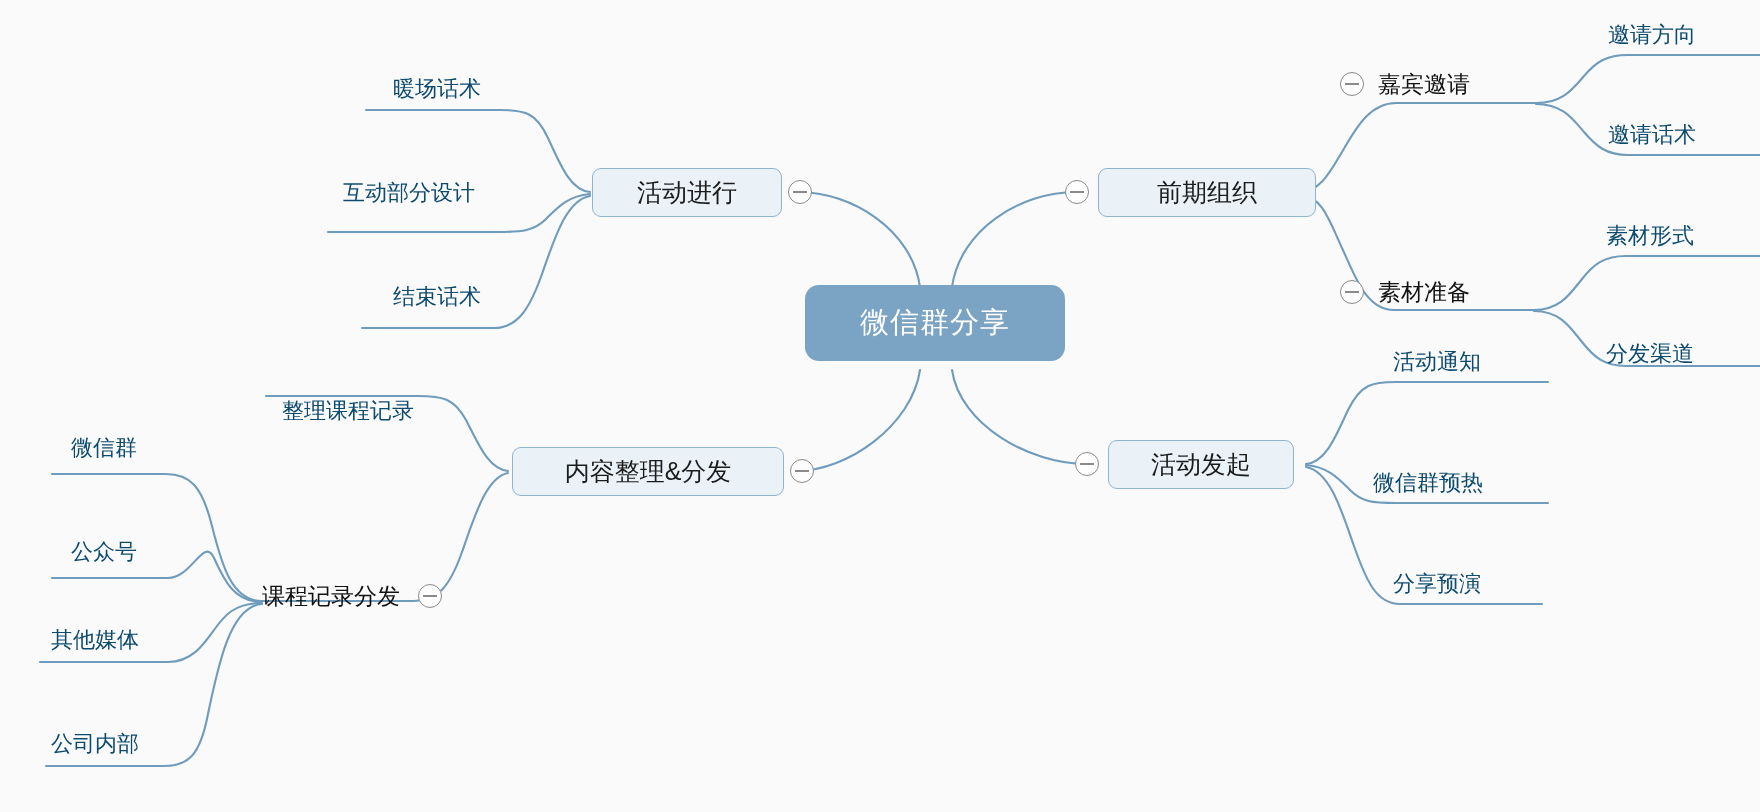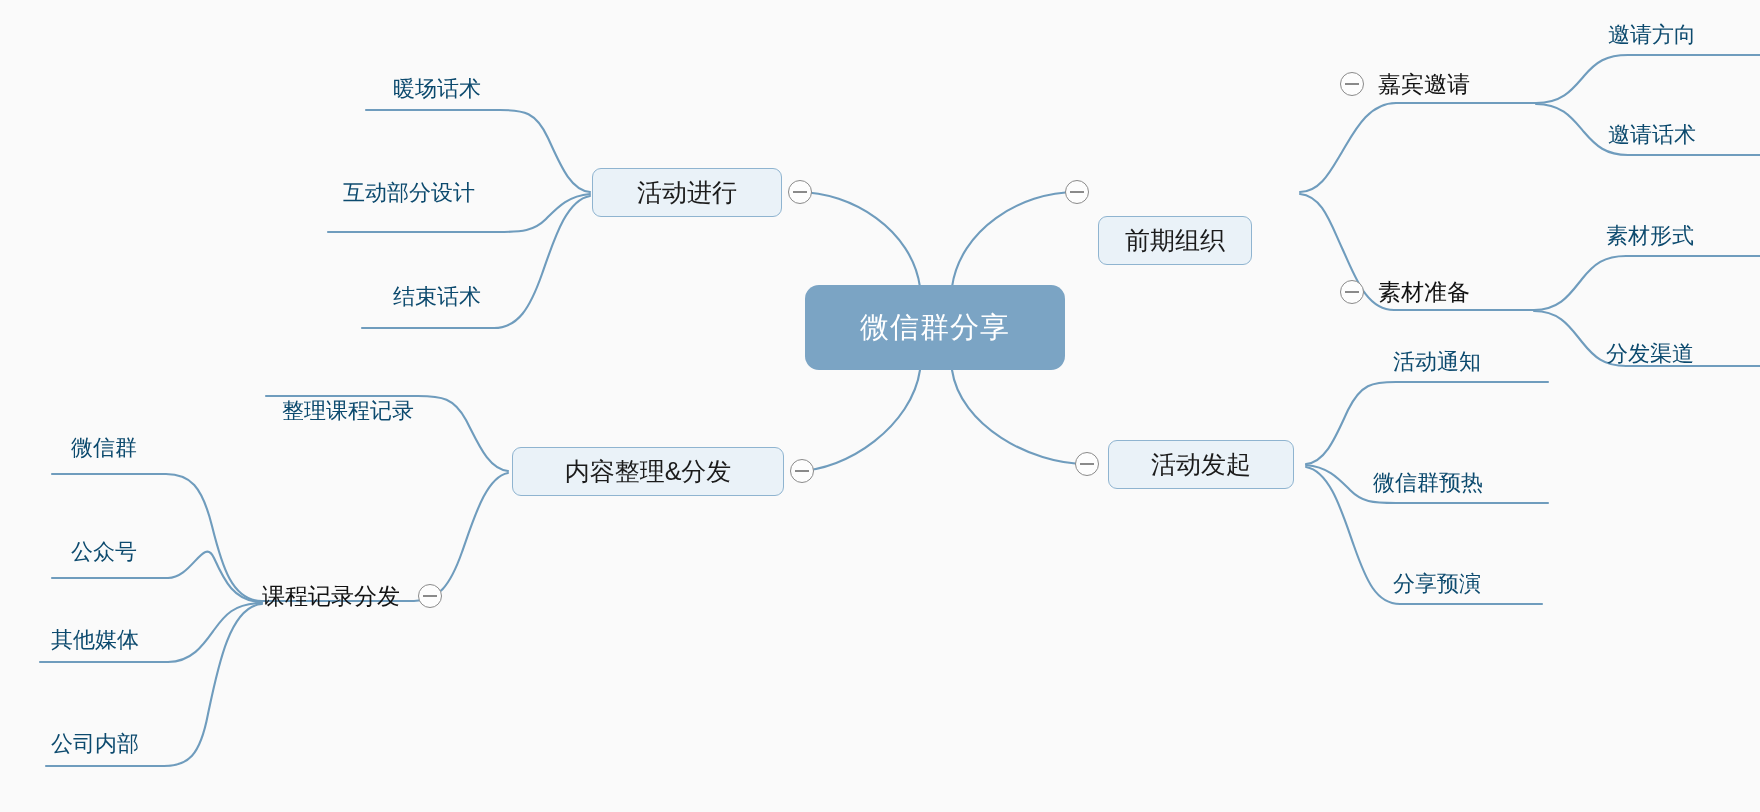--- a/index.html
+++ b/index.html
@@ -160,25 +160,25 @@
                C 202 486 190 474 166 474 L 52 474"></path>
       <path d="M 262 602 C 234 602 224 580 214 558
                C 204 536 192 578 168 578 L 52 578"></path>
       <path d="M 262 603 C 234 603 224 616 214 630
                C 204 644 192 662 168 662 L 40 662"></path>
       <path d="M 262 604 C 230 606 218 666 208 714
                C 200 756 188 766 164 766 L 46 766"></path>
     </g>
   </svg>
 
-  <div class="root-node" style="left:805px; top:285px; width:260px; height:85px;">
+  <div class="root-node" style="left:805px; top:285px; width:260px; height:76px;">
     <span>微信群分享</span>
   </div>
 
-  <div class="branch-node" style="left:1098px; top:168px; width:154px; height:49px;margin-top:48px;">
+  <div class="branch-node" style="left:1098px; top:168px; width:218px; height:49px;">
     <span>前期组织</span>
   </div>
   <div class="toggle" style="left:1065px; top:180px;"></div>
 
   <div class="branch-node" style="left:1108px; top:440px; width:186px; height:49px;">
     <span>活动发起</span>
   </div>
   <div class="toggle" style="left:1075px; top:452px;"></div>
 
   <div class="branch-node" style="left:592px; top:168px; width:190px; height:49px;">

